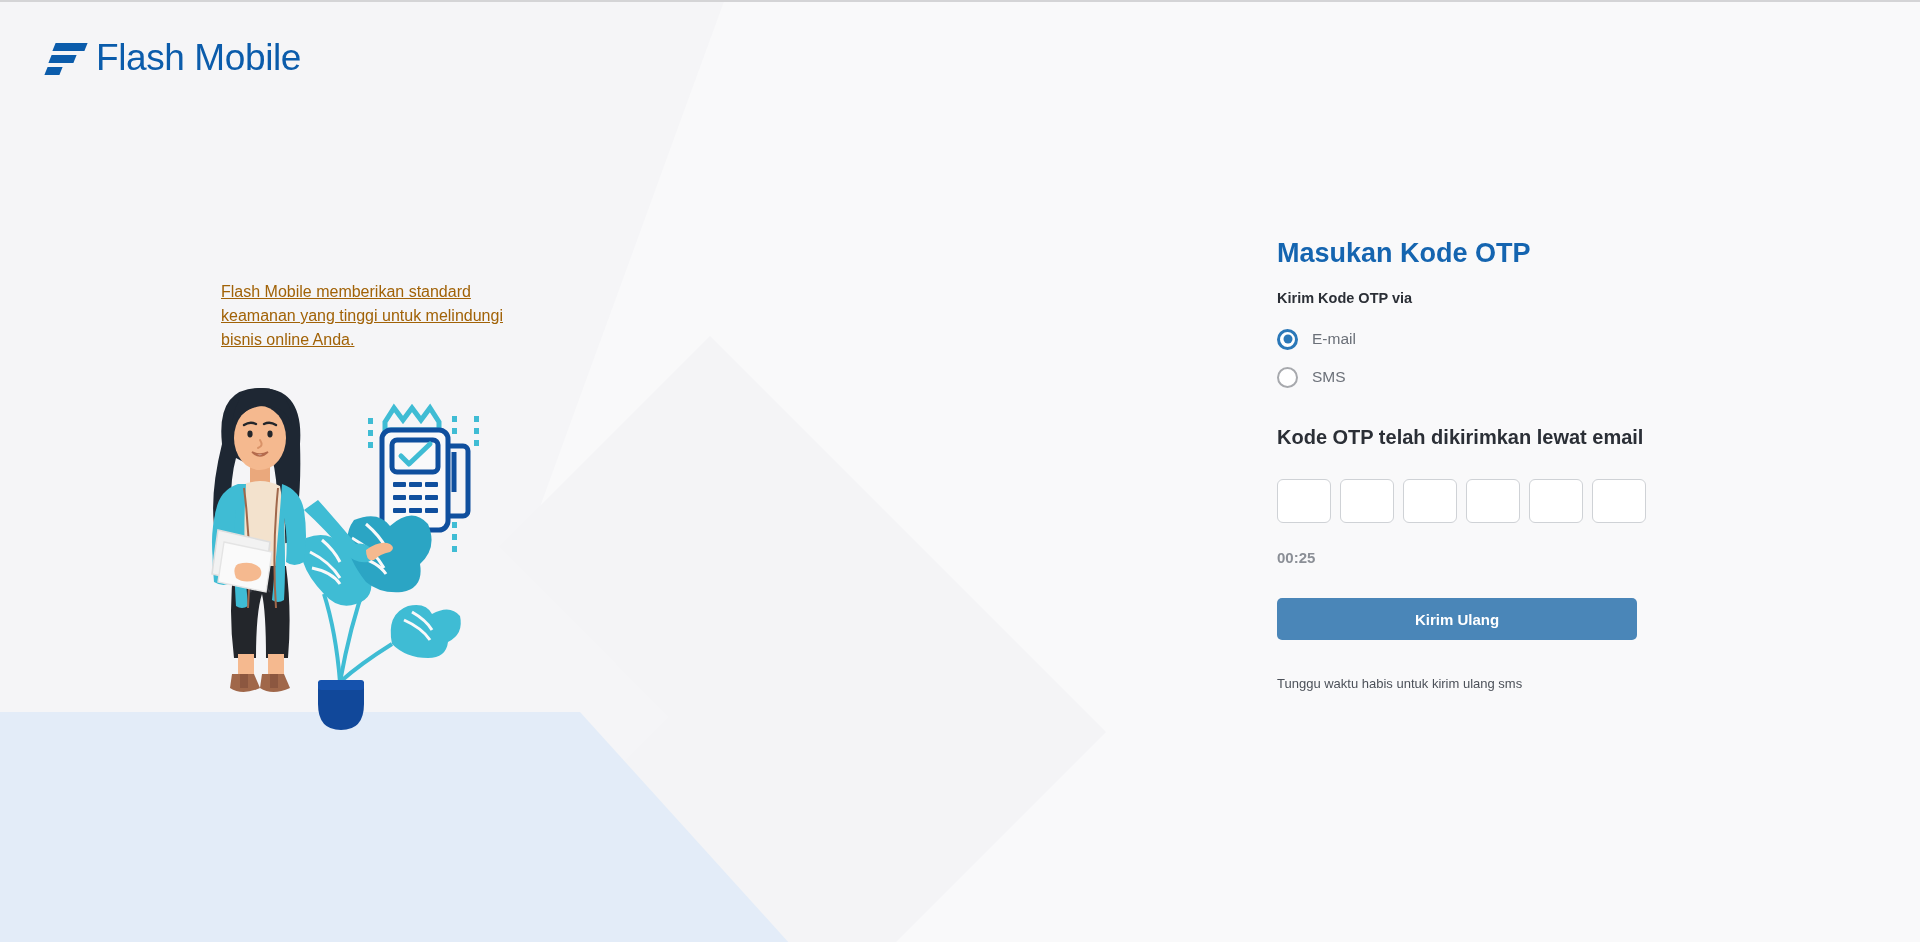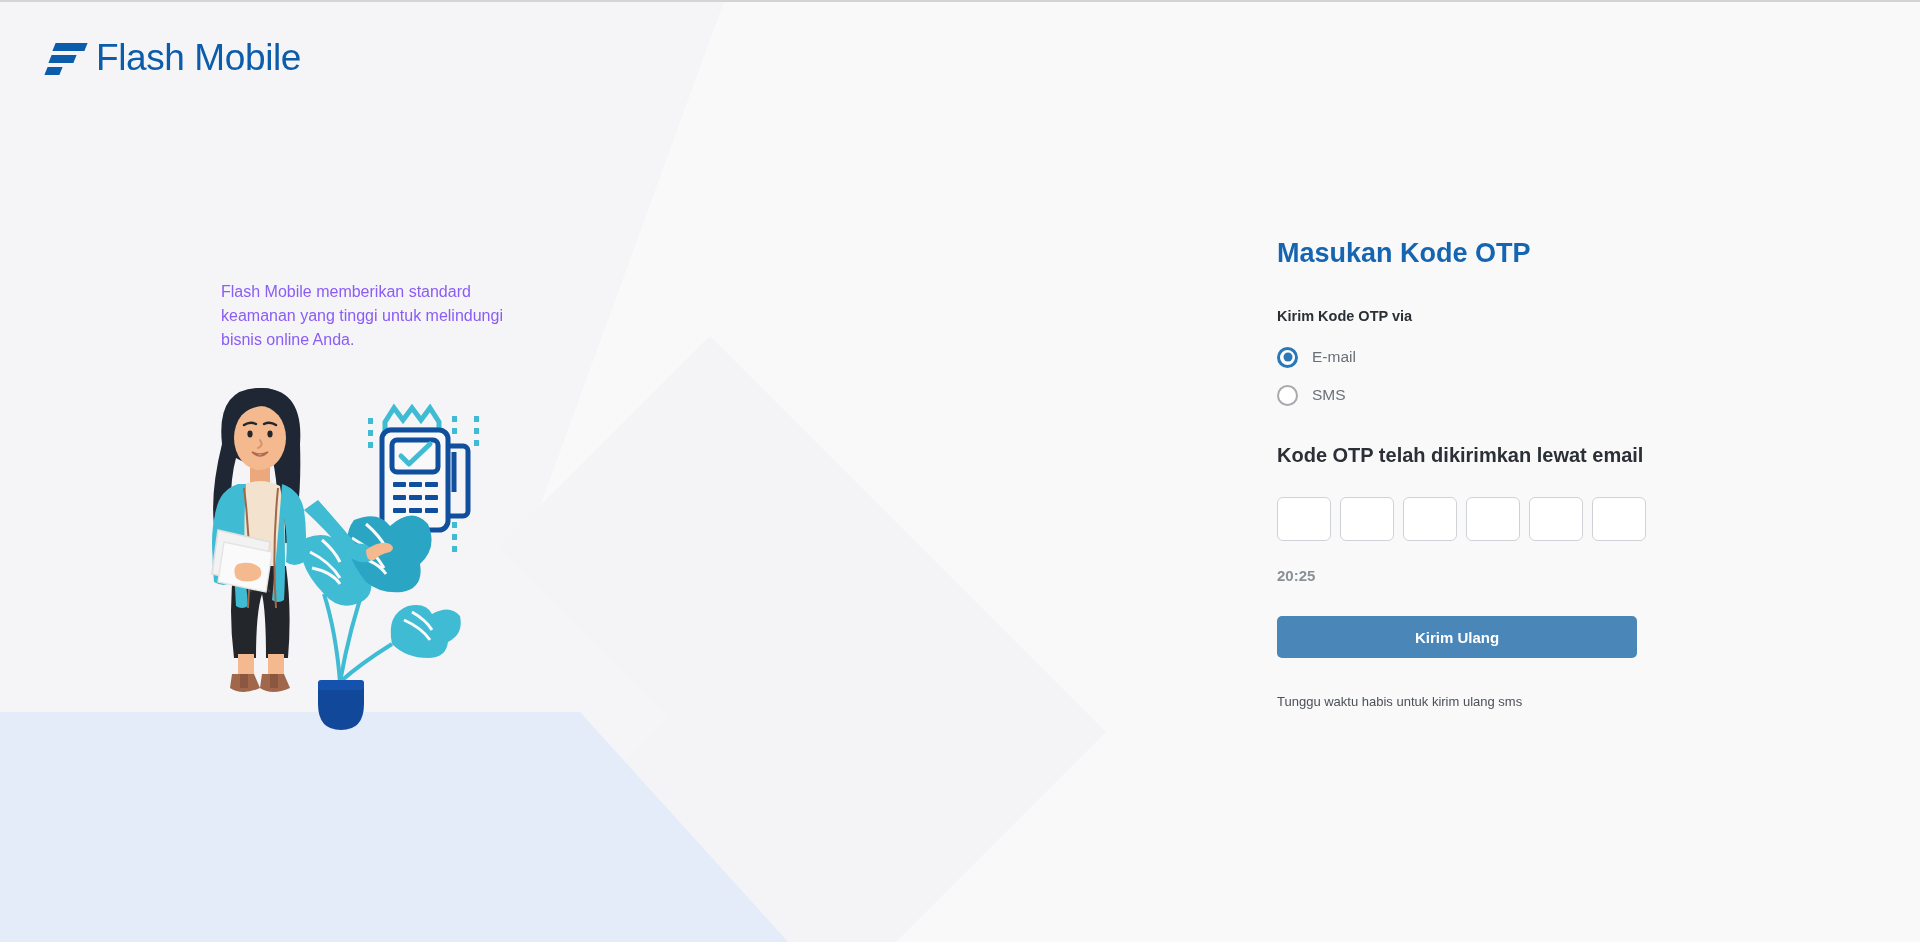--- a/index.html
+++ b/index.html
@@ -108,21 +108,22 @@
   }
 
   
   .tagline {
     position: absolute;
     left: 221px;
     top: 278px;
     width: 300px;
     font-size: 16px;
     line-height: 24px;
-    color: #8b5cf6;
+    color: #a16207;
+    text-decoration: underline;
   }
 
   .illustration {
     position: absolute;
     left: 200px;
     top: 380px;
     width: 400px;
     height: 450px;
   }
 
@@ -130,21 +131,21 @@
   .form-panel {
     position: absolute;
     left: 1277px;
     top: 234px;
     width: 380px;
   }
   .form-title {
     font-size: 27px;
     color: #1565b0;
     line-height: 34px;
-    margin-bottom: 38px;
+    margin-bottom: 20px;
     white-space: nowrap;
   }
   .field-label {
     font-size: 14.5px;
     font-weight: bold;
     color: #2b2f36;
     margin-bottom: 14px;
   }
   .radio-group { margin-bottom: 30px; }
   .radio-row {
@@ -391,20 +392,20 @@
 
     <div class="otp-row">
       <input class="otp-box" maxlength="1" value="" style="">
       <input class="otp-box" maxlength="1" value="" style="">
       <input class="otp-box" maxlength="1" value="" style="">
       <input class="otp-box" maxlength="1" value="" style="">
       <input class="otp-box" maxlength="1" value="" style="">
       <input class="otp-box" maxlength="1" value="" style="">
     </div>
 
-    <div class="timer">20:25</div>
+    <div class="timer">00:25</div>
 
     <button class="resend-btn">Kirim Ulang</button>
 
     <div class="hint">Tunggu waktu habis untuk kirim ulang sms</div>
 
   </div>
 </div>
 
 </body></html>

